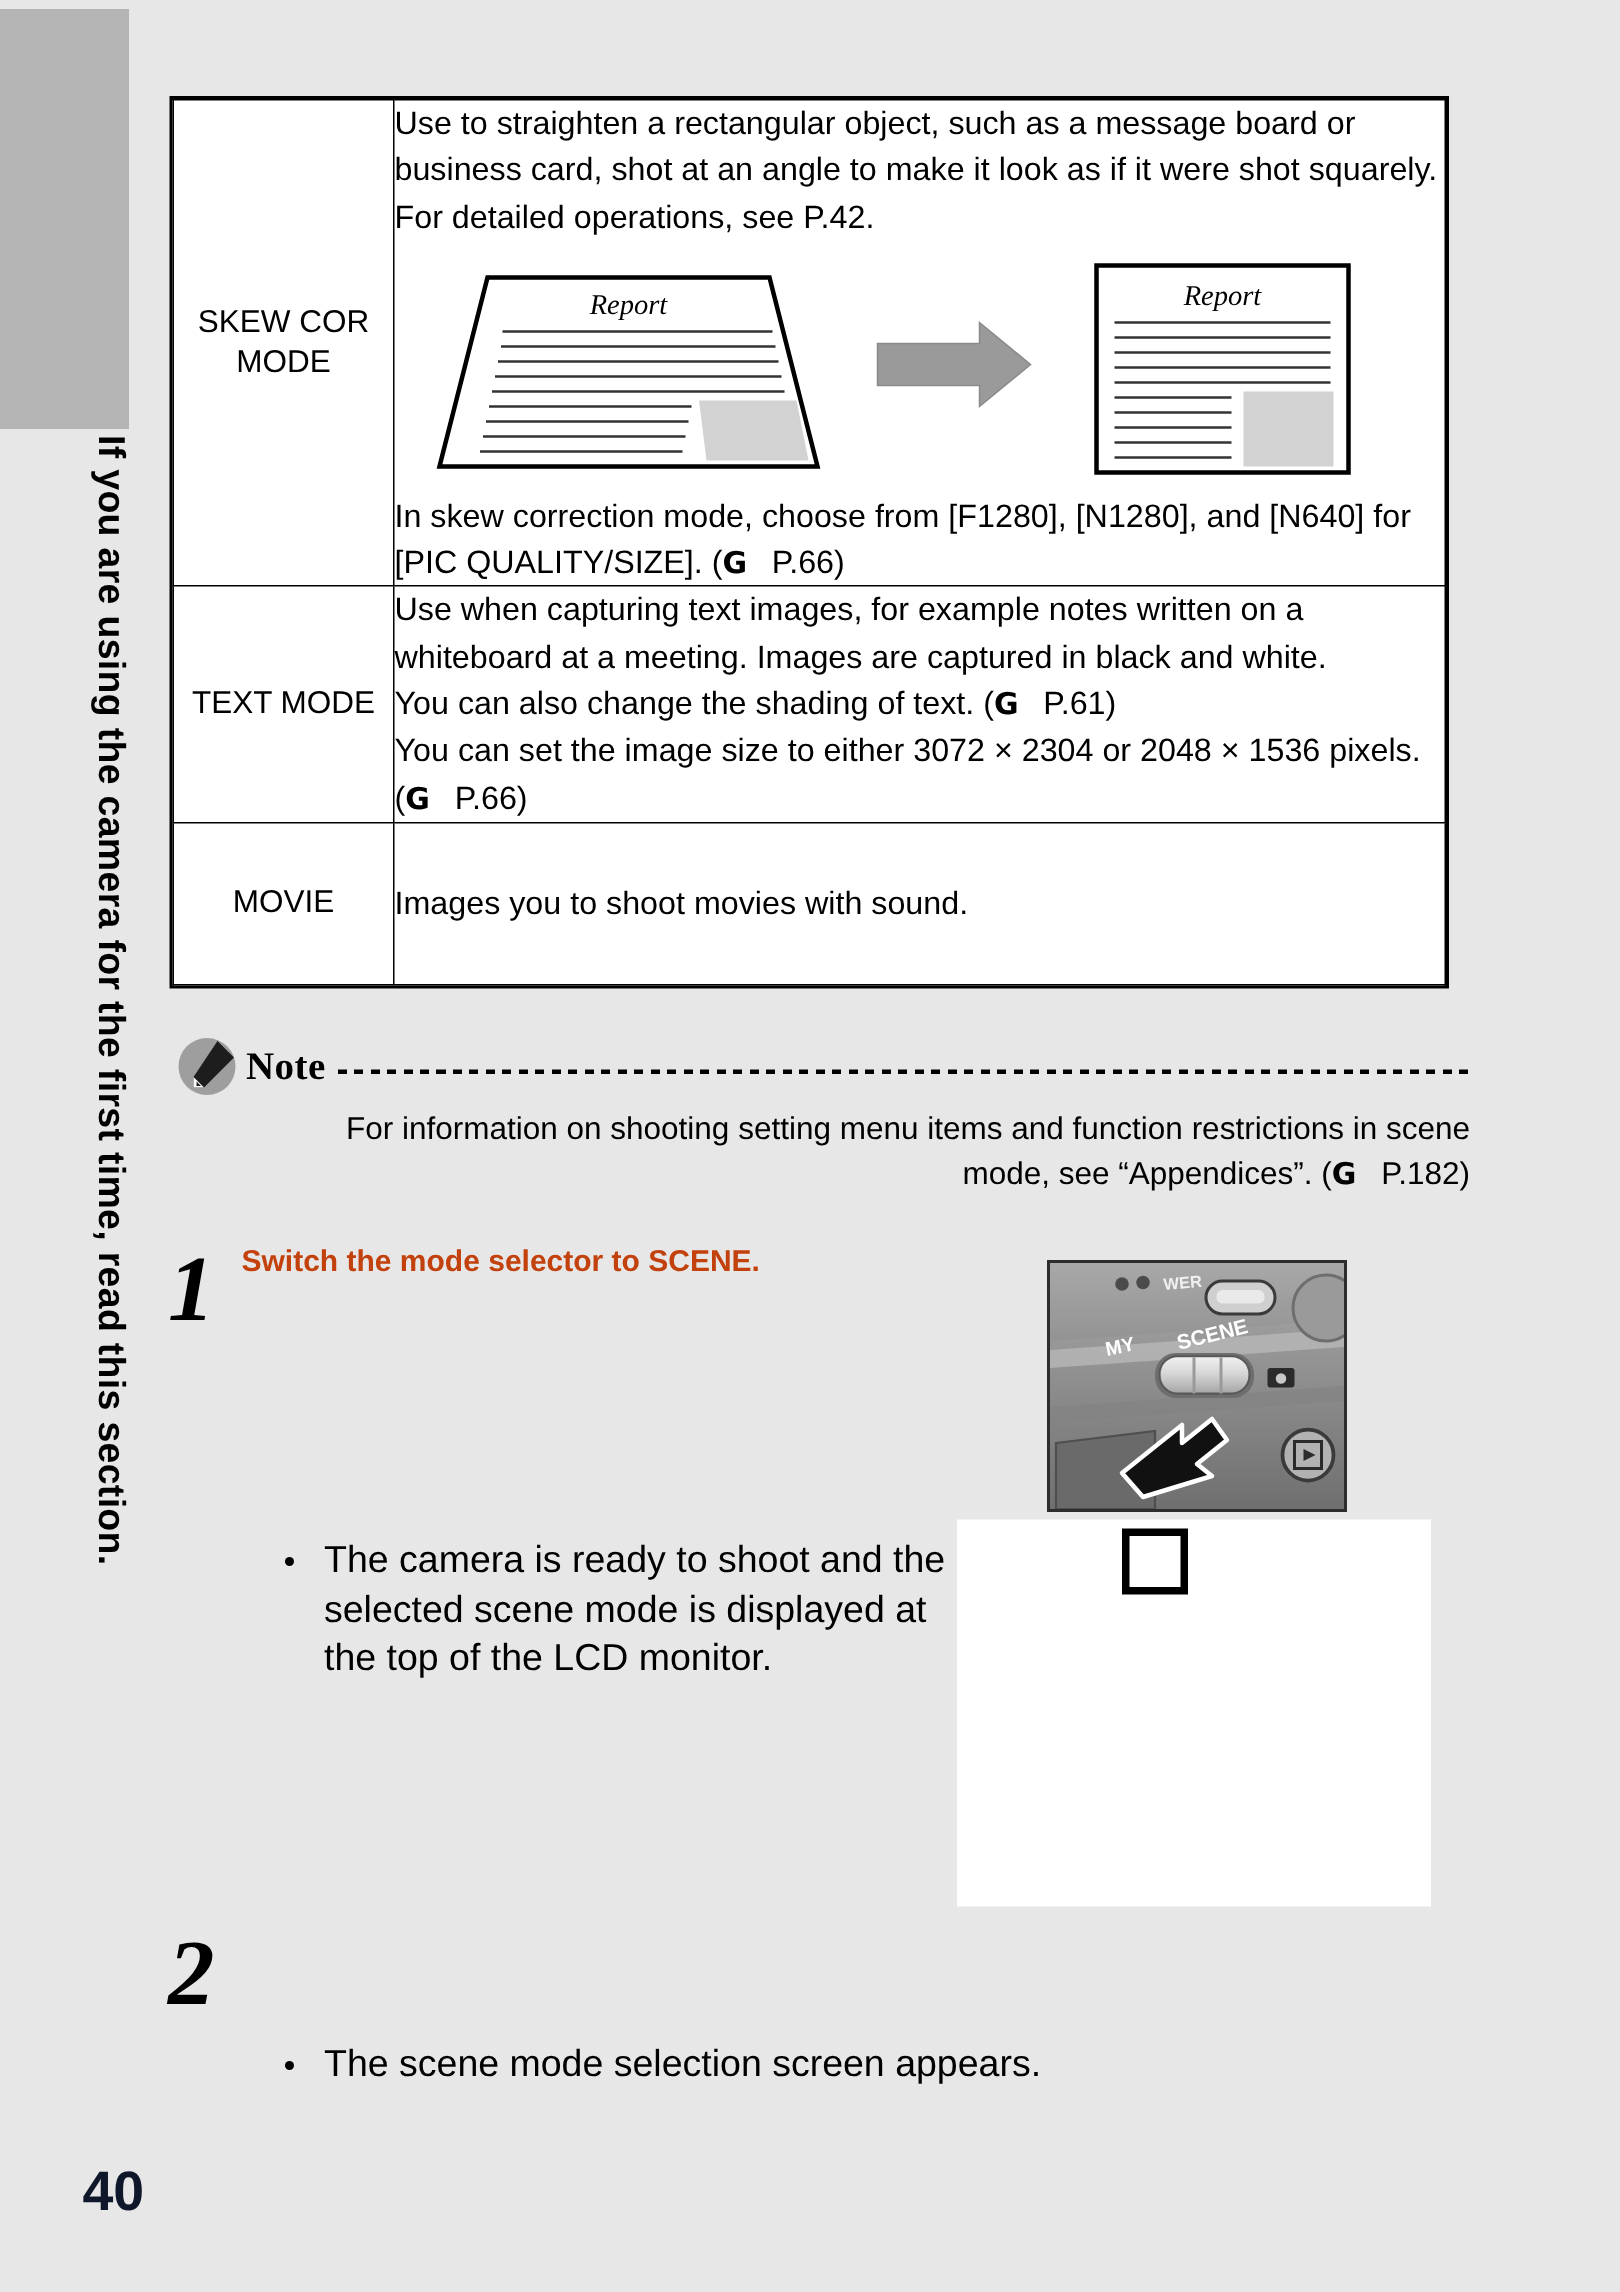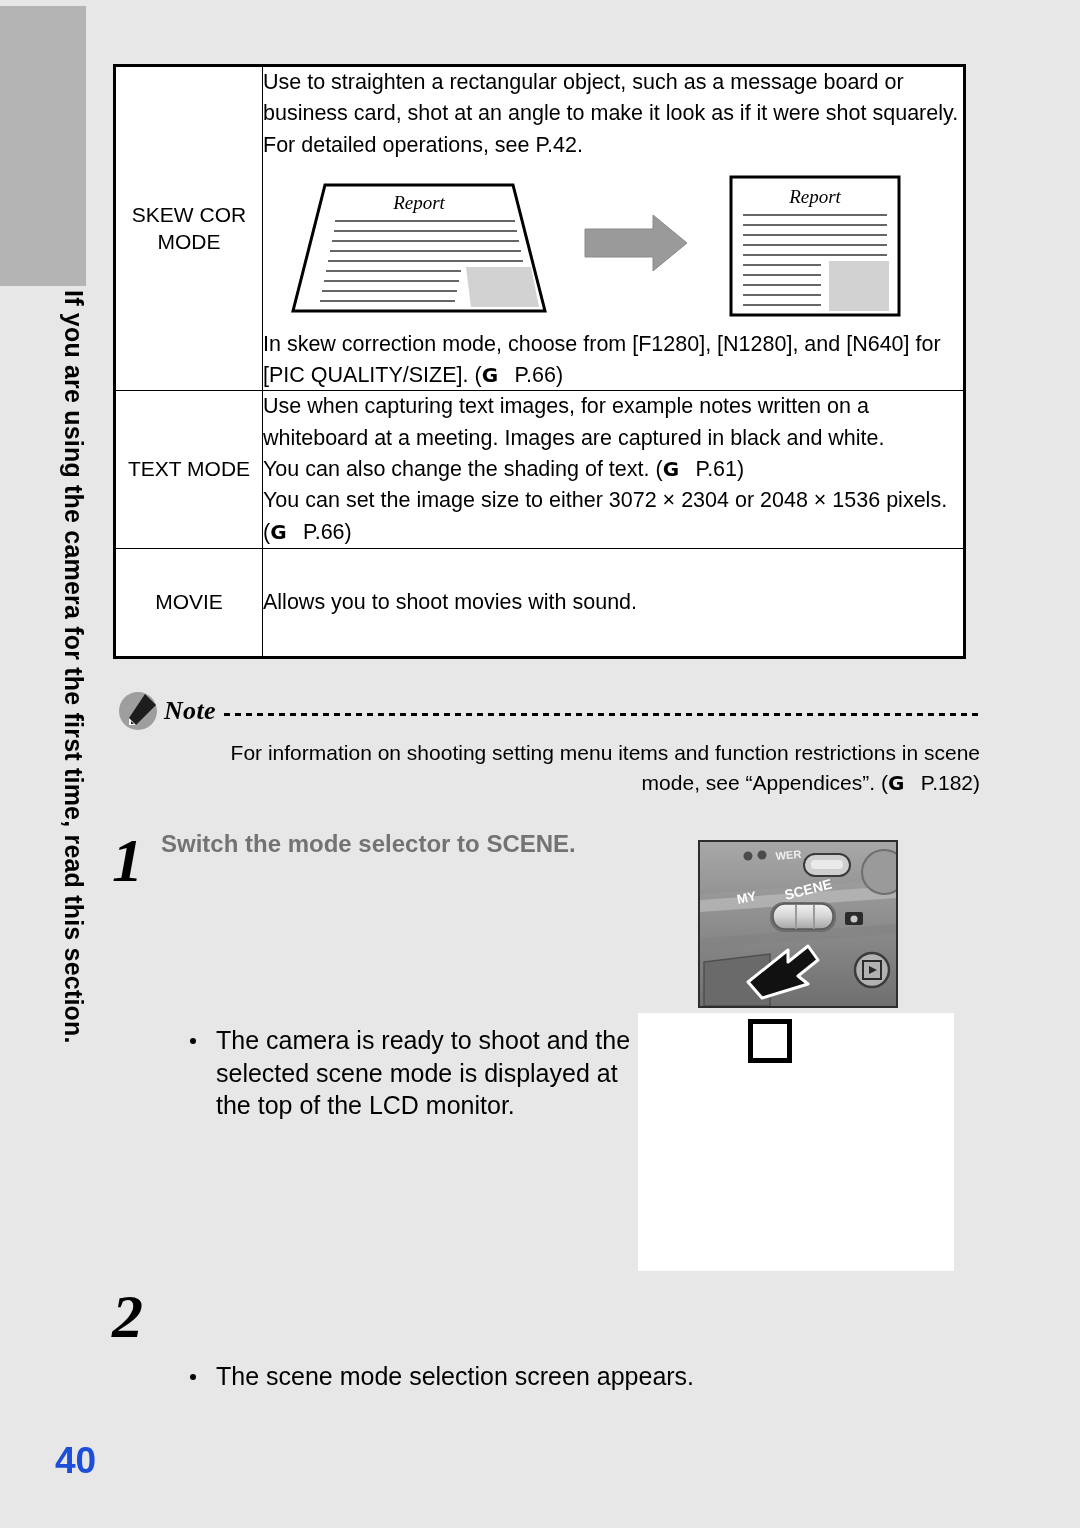--- a/index.html
+++ b/index.html
@@ -106,21 +106,20 @@
     height: 42px;
   }
   .note-icon {
     width: 40px; height: 40px;
     flex: 0 0 40px;
     position: relative;
     margin-right: 6px;
   }
   .note-word {
     font-family: "Liberation Serif", serif;
-    font-style: italic;
     font-weight: bold;
     font-size: 26px;
     color: #000;
     margin-right: 8px;
     letter-spacing: 0.3px;
   }
   .note-dashes {
     flex: 1 1 auto;
     height: 3px;
     align-self: center;
@@ -142,24 +141,24 @@
   }
   .step-num {
     font-family: "Liberation Serif", serif;
     font-style: italic;
     font-weight: bold;
     font-size: 62px;
     line-height: 0.85;
     color: #000;
   }
   .step-title {
-    font-size: 24px;
+    font-size: 20px;
     font-weight: bold;
     line-height: 1.18;
-    color: #737373;
+    color: #c2410c;
   }
   .bullet-list {
     margin: 16px; padding: 0; list-style: none;
   }
   .bullet-list li {
     position: relative;
     padding-left: 40px;
     font-size: 25px;
     line-height: 1.3;
     color: #000;
@@ -205,21 +204,21 @@
     border: 5px solid #000;
     background: #fff;
   }
 
   
   .page-number {
     position: absolute;
     left: 55px; top: 1440px;
     font-size: 37px;
     font-weight: bold;
-    color: #1d4ed8;
+    color: #0f172a;
   }
 </style>
 </head>
 <body>
 
 <div class="page">
 
   <div class="chapter-tab"></div>
   <div class="side-rail">
     <span class="side-rail-text">If you are using the camera for the first time, read this section.</span>
@@ -288,21 +287,21 @@
             <p class="body-p"><span>You can also change the shading of text. (</span><span class="gref">G</span><span class="gap-small"></span><span>P.61</span><span>)</span></p>
             <p class="body-p"><span>You can set the image size to either 3072 × 2304 or 2048 × 1536 pixels. (</span><span class="gref">G</span><span class="gap-small"></span><span>P.66</span><span>)</span></p>
           </td>
         </tr>
 
         <tr>
           <td class="col-label">
             <div>MOVIE</div>
           </td>
           <td class="col-body" style="height:108px;">
-            <p class="body-p">Allows you to shoot movies with sound.</p>
+            <p class="body-p">Images you to shoot movies with sound.</p>
           </td>
         </tr>
       </tbody>
     </table>
   </div>
 
   <div class="note-block">
     <div class="note-head">
       <span class="note-icon">
         <svg width="40" height="40" viewBox="0 0 40 40" xmlns="http://www.w3.org/2000/svg">

